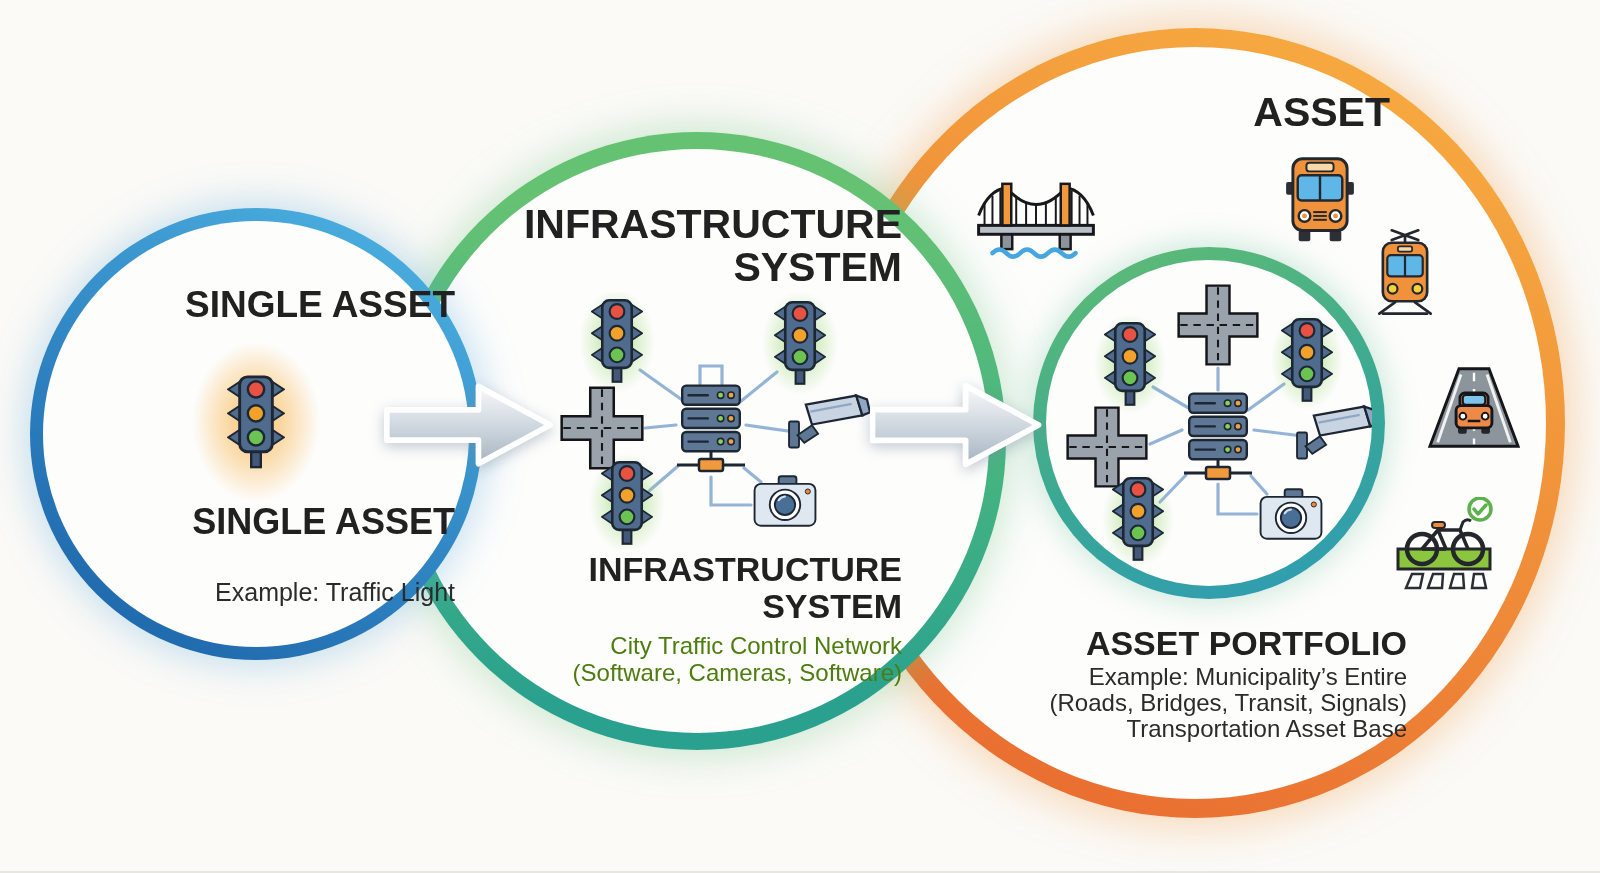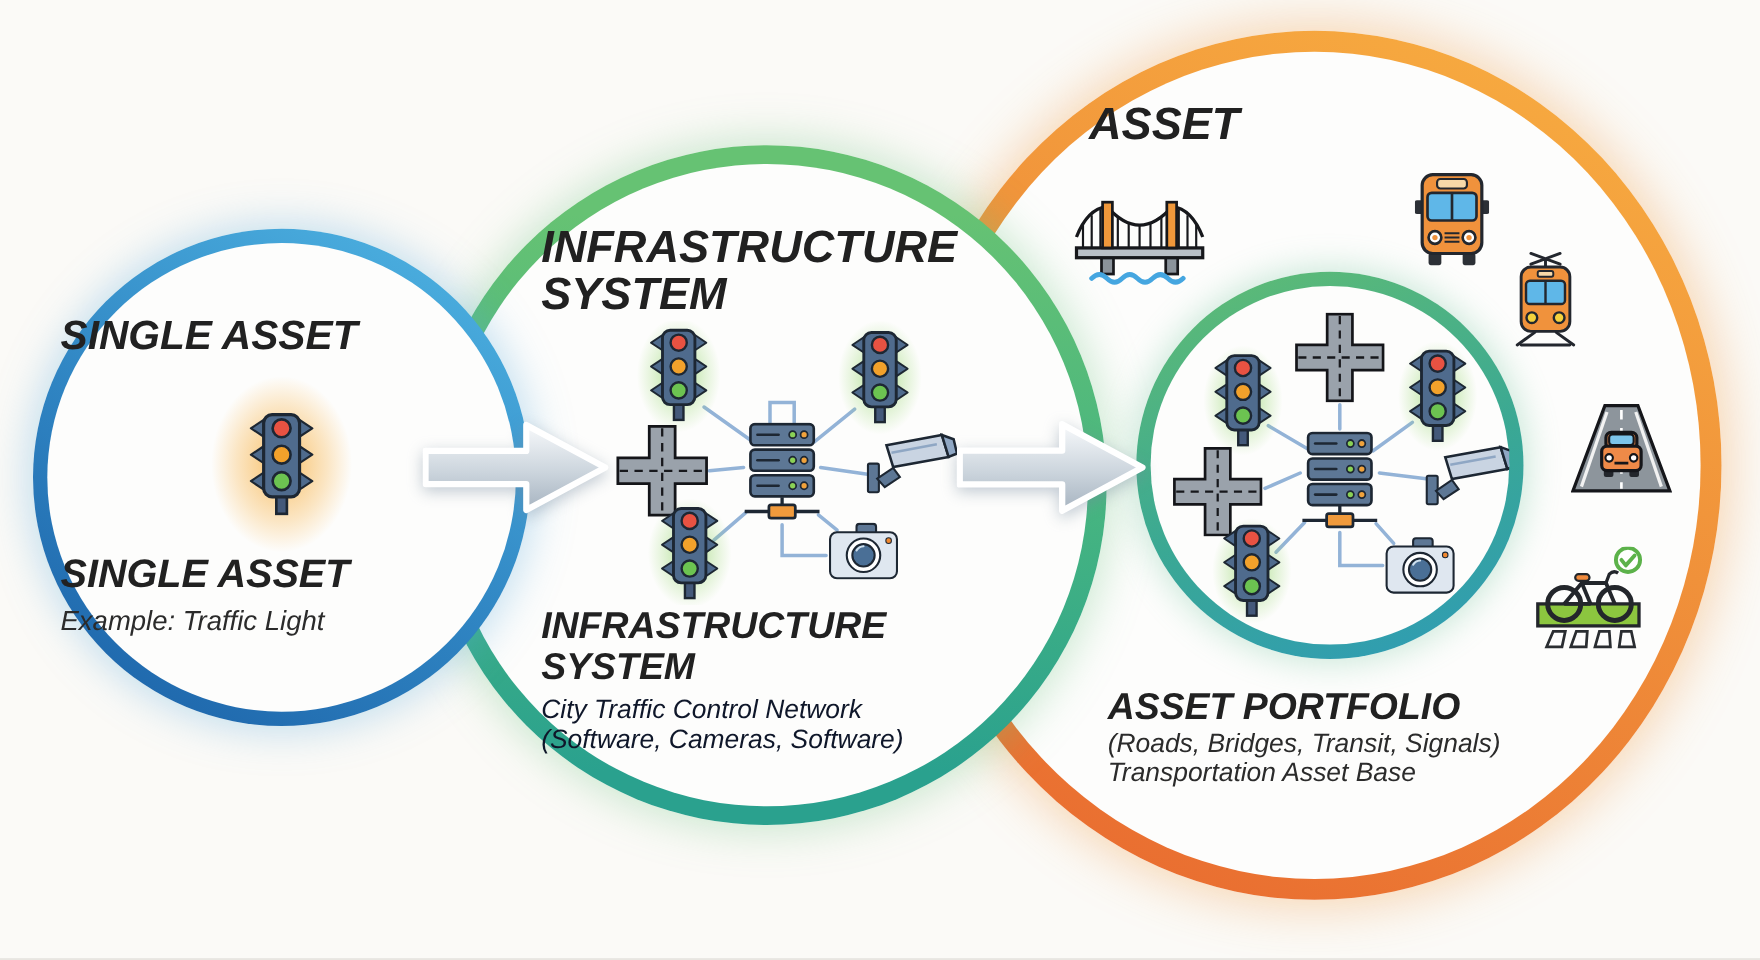--- a/index.html
+++ b/index.html
@@ -26,27 +26,27 @@
     box-shadow:0 0 38px 5px rgba(90,170,220,.35);}
   .ring-blue::after{inset:13px;}
 
   
   .arrow{position:absolute;z-index:4;filter:drop-shadow(0 4px 7px rgba(120,140,160,.45));}
   .arrow1{left:384px;top:377px;width:170px;height:96px;}
   .arrow2{left:868px;top:377px;width:176px;height:96px;}
 
   
   .abs{position:absolute;z-index:5;}
-  .txt{position:absolute;z-index:6;text-align:left;color:#212121;font-style:italic;}
+  .txt{position:absolute;z-index:6;text-align:right;color:#212121;}
   .t1{left:55px;top:284px;width:400px;font-size:37px;font-weight:700;}
   .l1{left:55px;top:501px;width:400px;font-size:36px;font-weight:700;}
-  .e1{left:55px;top:551px;width:400px;font-size:25px;line-height:28px;color:#2b2b2b;}
+  .e1{left:55px;top:578px;width:400px;font-size:25px;line-height:28px;color:#2b2b2b;}
   .t2{left:492px;top:203px;width:410px;font-size:41px;line-height:43px;font-weight:700;}
   .l2{left:492px;top:551px;width:410px;font-size:34px;line-height:37px;font-weight:700;}
-  .e2{left:492px;top:632px;width:410px;font-size:24px;line-height:27px;color:#0f172a;}
+  .e2{left:492px;top:632px;width:410px;font-size:24px;line-height:27px;color:#4d7c0f;}
   .t3{left:990px;top:91px;width:400px;font-size:41px;line-height:43px;font-weight:700;}
   .l3{left:1007px;top:624px;width:400px;font-size:34px;font-weight:700;}
   .e3{left:1007px;top:664px;width:400px;font-size:24px;line-height:26px;color:#2b2b2b;}
 
   .big-tl-svg{left:186px;top:336px;width:140px;height:178px;}
   .net-mid{left:545px;top:292px;width:330px;height:258px;}
   .net-inner{left:1052px;top:272px;width:320px;height:298px;}
   .icon-bridge{left:976px;top:166px;width:120px;height:95px;}
   .icon-bus{left:1286px;top:153px;width:68px;height:92px;}
   .icon-tram{left:1374px;top:222px;width:62px;height:100px;}
@@ -330,18 +330,19 @@
     <use href="#sym-tl" x="229" y="44" width="52" height="88"></use>
     <use href="#sym-cross" x="14" y="134" width="82" height="82"></use>
     <use href="#sym-server" x="132" y="120" width="68" height="72"></use>
     <use href="#sym-cctv" x="242" y="131" width="84" height="62"></use>
     <use href="#sym-tl" x="60" y="203" width="52" height="88"></use>
     <use href="#sym-cam" x="207" y="216" width="64" height="52"></use>
   </svg>
 
   <div class="txt l3">ASSET PORTFOLIO</div>
   <div class="txt e3">
+    <div>Example: Municipality’s Entire</div>
     <div>(Roads, Bridges, Transit, Signals)</div>
     <div>Transportation Asset Base</div>
   </div>
 
   <div class="baseline"></div>
 </div>
 
 </body></html>

